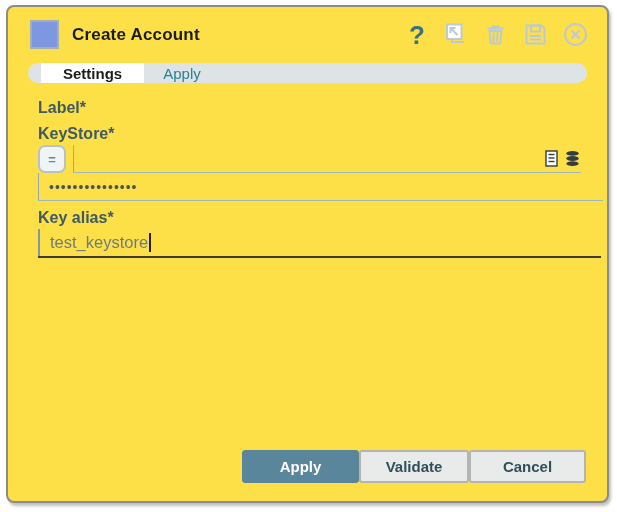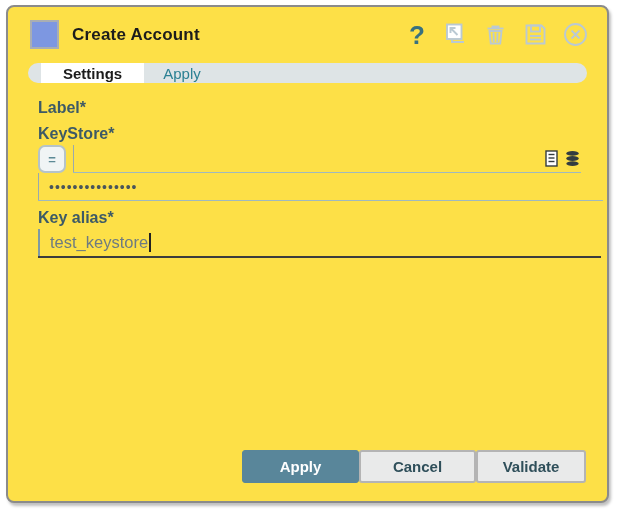--- a/index.html
+++ b/index.html
@@ -122,17 +122,17 @@
       <span class="ival">test_keystore</span>
       <span class="caret"></span>
     </div>
 
   </div>
 
   <div class="grow"></div>
 
   <div class="btnrow">
     <div class="btn primary">Apply</div>
+    <div class="btn secondary">Validate</div>
     <div class="btn secondary wide">Cancel</div>
-    <div class="btn secondary">Validate</div>
   </div>
 
 </div>
 
 </body></html>

